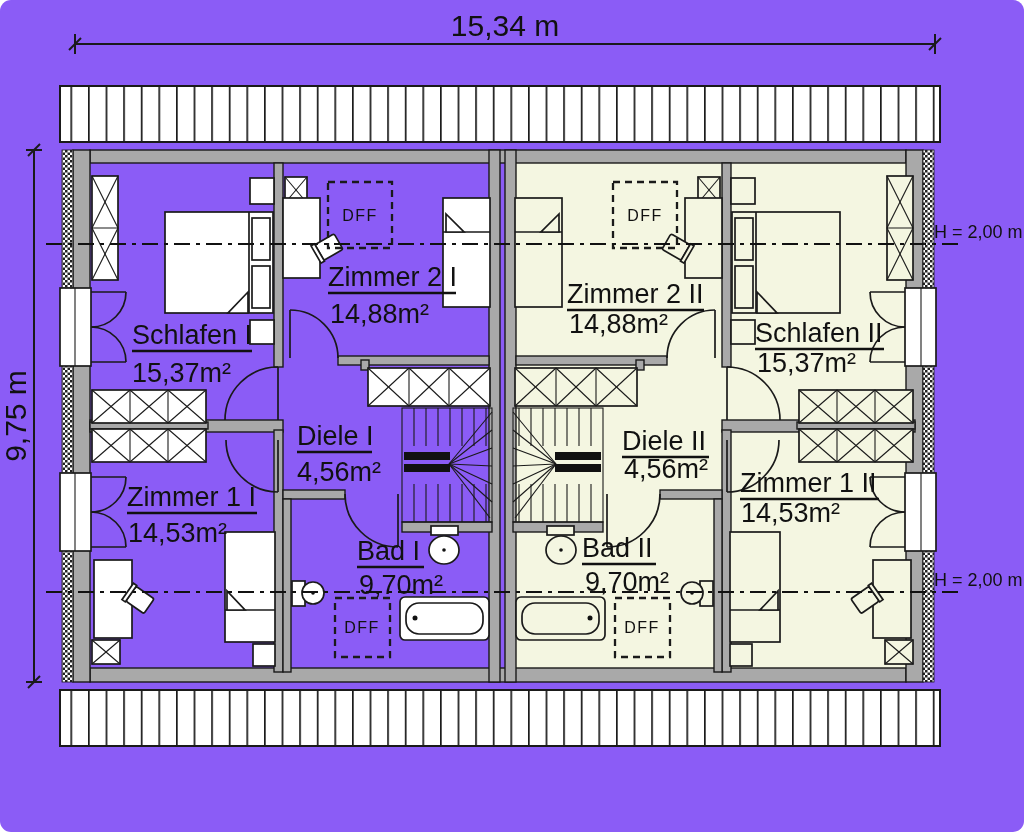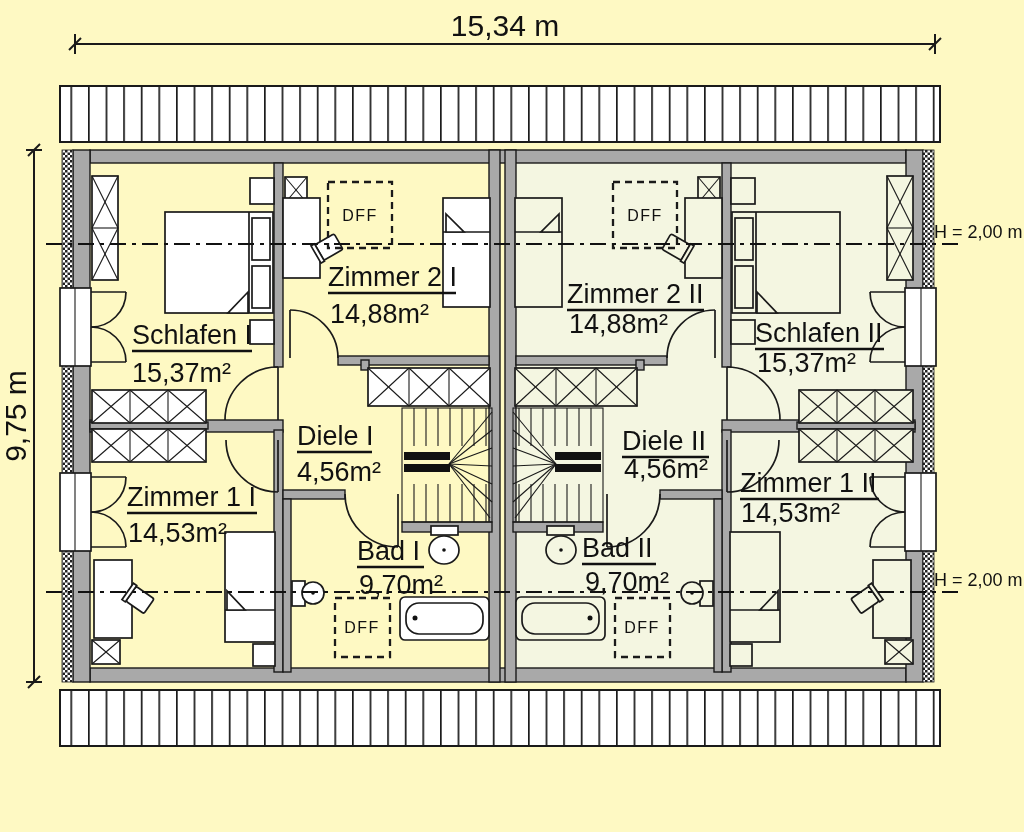--- a/index.html
+++ b/index.html
@@ -1,16 +1,16 @@
 <!DOCTYPE html>
 <html><head>
 <meta charset="utf-8">
 <style>
   html,body{margin:0;padding:0;background:#fff;}
-  #stage{position:relative;width:1024px;height:832px;background:#fef9c3;overflow:hidden;}
+  #stage{position:relative;width:1024px;height:832px;background:#8b5cf6;overflow:hidden;border-radius:11px;}
   svg{display:block;}
   text{font-family:"Liberation Sans","DejaVu Sans",sans-serif;fill:#111;}
   .room-name,.room-area{font-size:27px;}
   .dff-label{font-size:16px;letter-spacing:1.5px;}
   .h-label{font-size:18px;}
   .dim-label{font-size:30px;}
   .w{fill:#a9a9a9;stroke:#1a1a1a;stroke-width:1.4;}
   .ln{stroke:#1a1a1a;stroke-width:1.7;fill:none;}
   .thin{stroke:#1a1a1a;stroke-width:1.1;fill:none;}
   .f{fill:#ffffff;stroke:#1a1a1a;stroke-width:1.7;}

